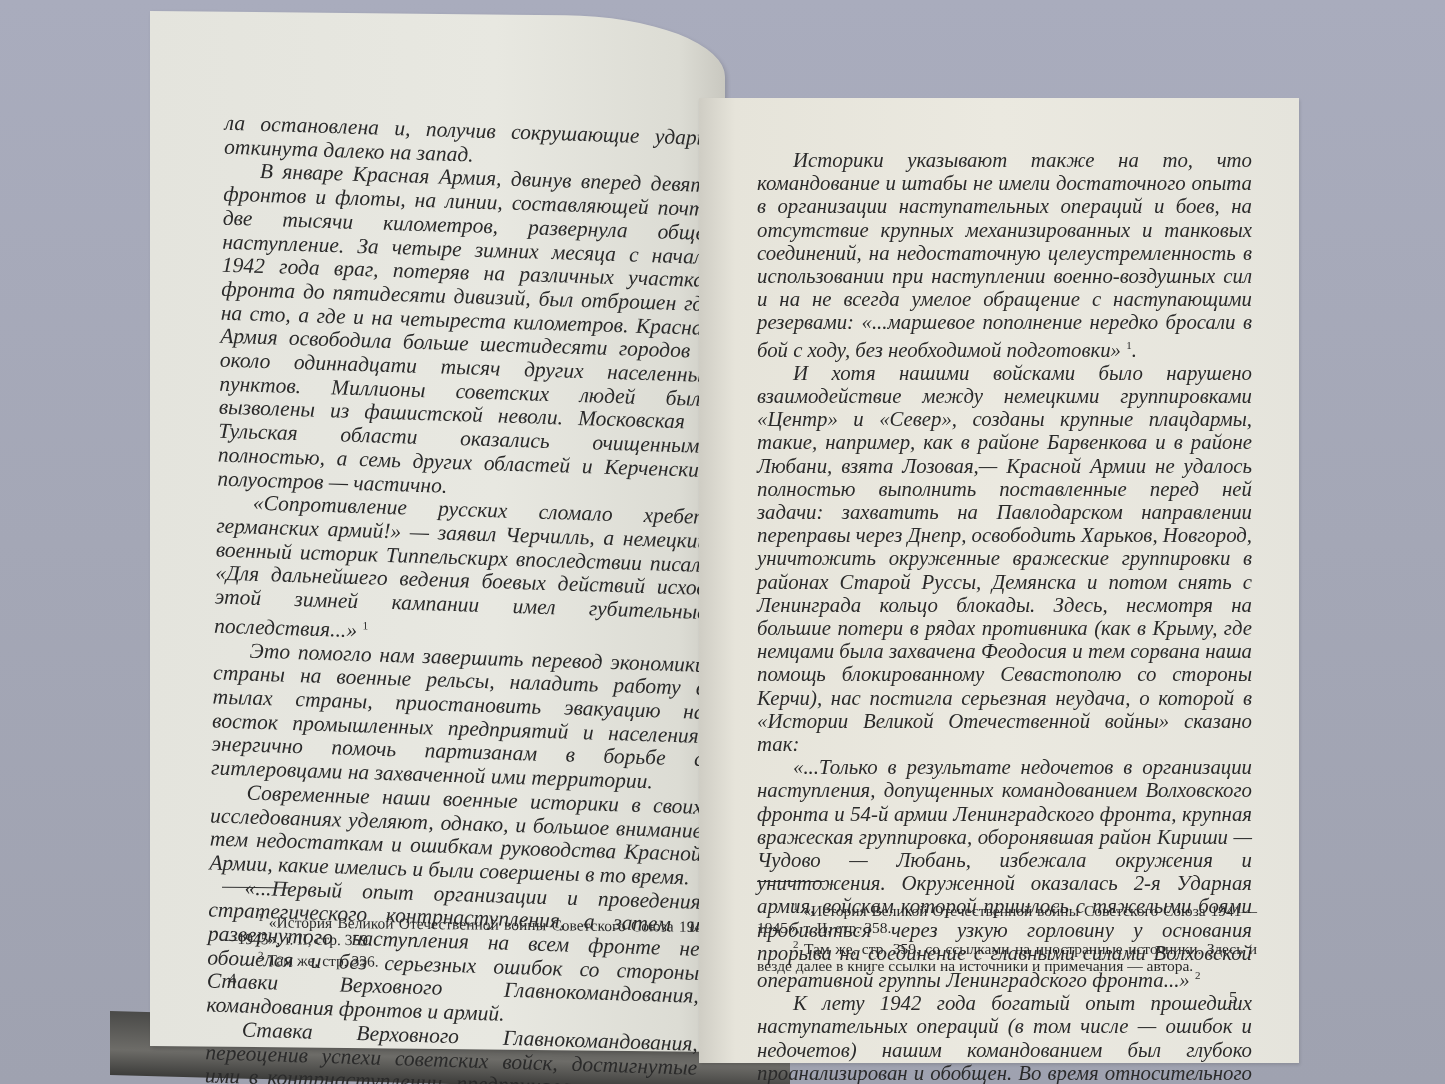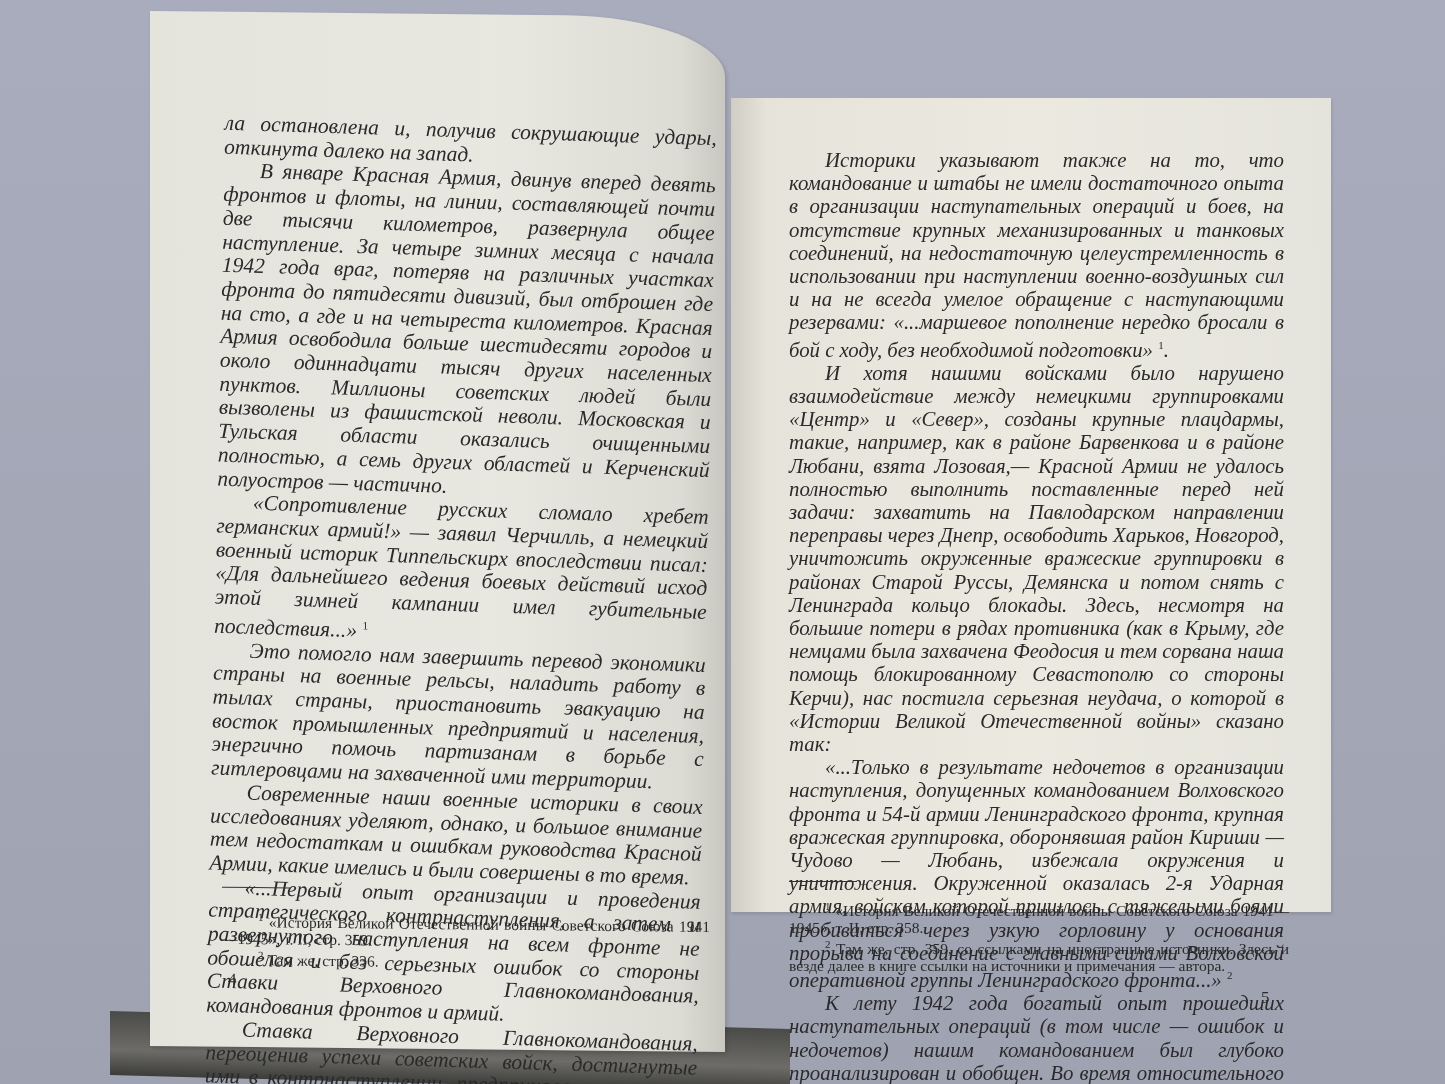--- a/index.html
+++ b/index.html
@@ -17,21 +17,21 @@
     position:absolute; color:#2a2a2a;
   }
   .page-left {
     left:150px; top:14px; width:575px; height:1035px;
     background: linear-gradient(90deg,#e4e4dd 0%,#e8e8e1 60%,#dcdcd4 92%,#c9c8c0 100%);
     border-top-right-radius: 160px 60px;
     transform: skewY(0.6deg);
     box-shadow: 2px 2px 4px rgba(0,0,0,0.15);
   }
   .page-right {
-    left:731px; top:98px; width:600px; height:814px;
+    left:699px; top:98px; width:600px; height:965px;
     background: linear-gradient(90deg,#cfcdc4 0%,#e6e4da 6%,#ebe9e0 50%,#e5e4dc 100%);
     box-shadow: 1px 2px 3px rgba(0,0,0,0.12);
   }
   .body-text {
     position:absolute; font-style:italic; font-size:21.5px; line-height:23.7px;
     text-align:justify;
   }
   .page-left .body-text { left:75px; top:100px; width:492px; transform: rotate(1.2deg); transform-origin: left top; }
   .page-right .body-text { left:58px; top:50px; width:495px; font-size:20.8px; line-height:23.2px; }
   .body-text p { margin:0; }

